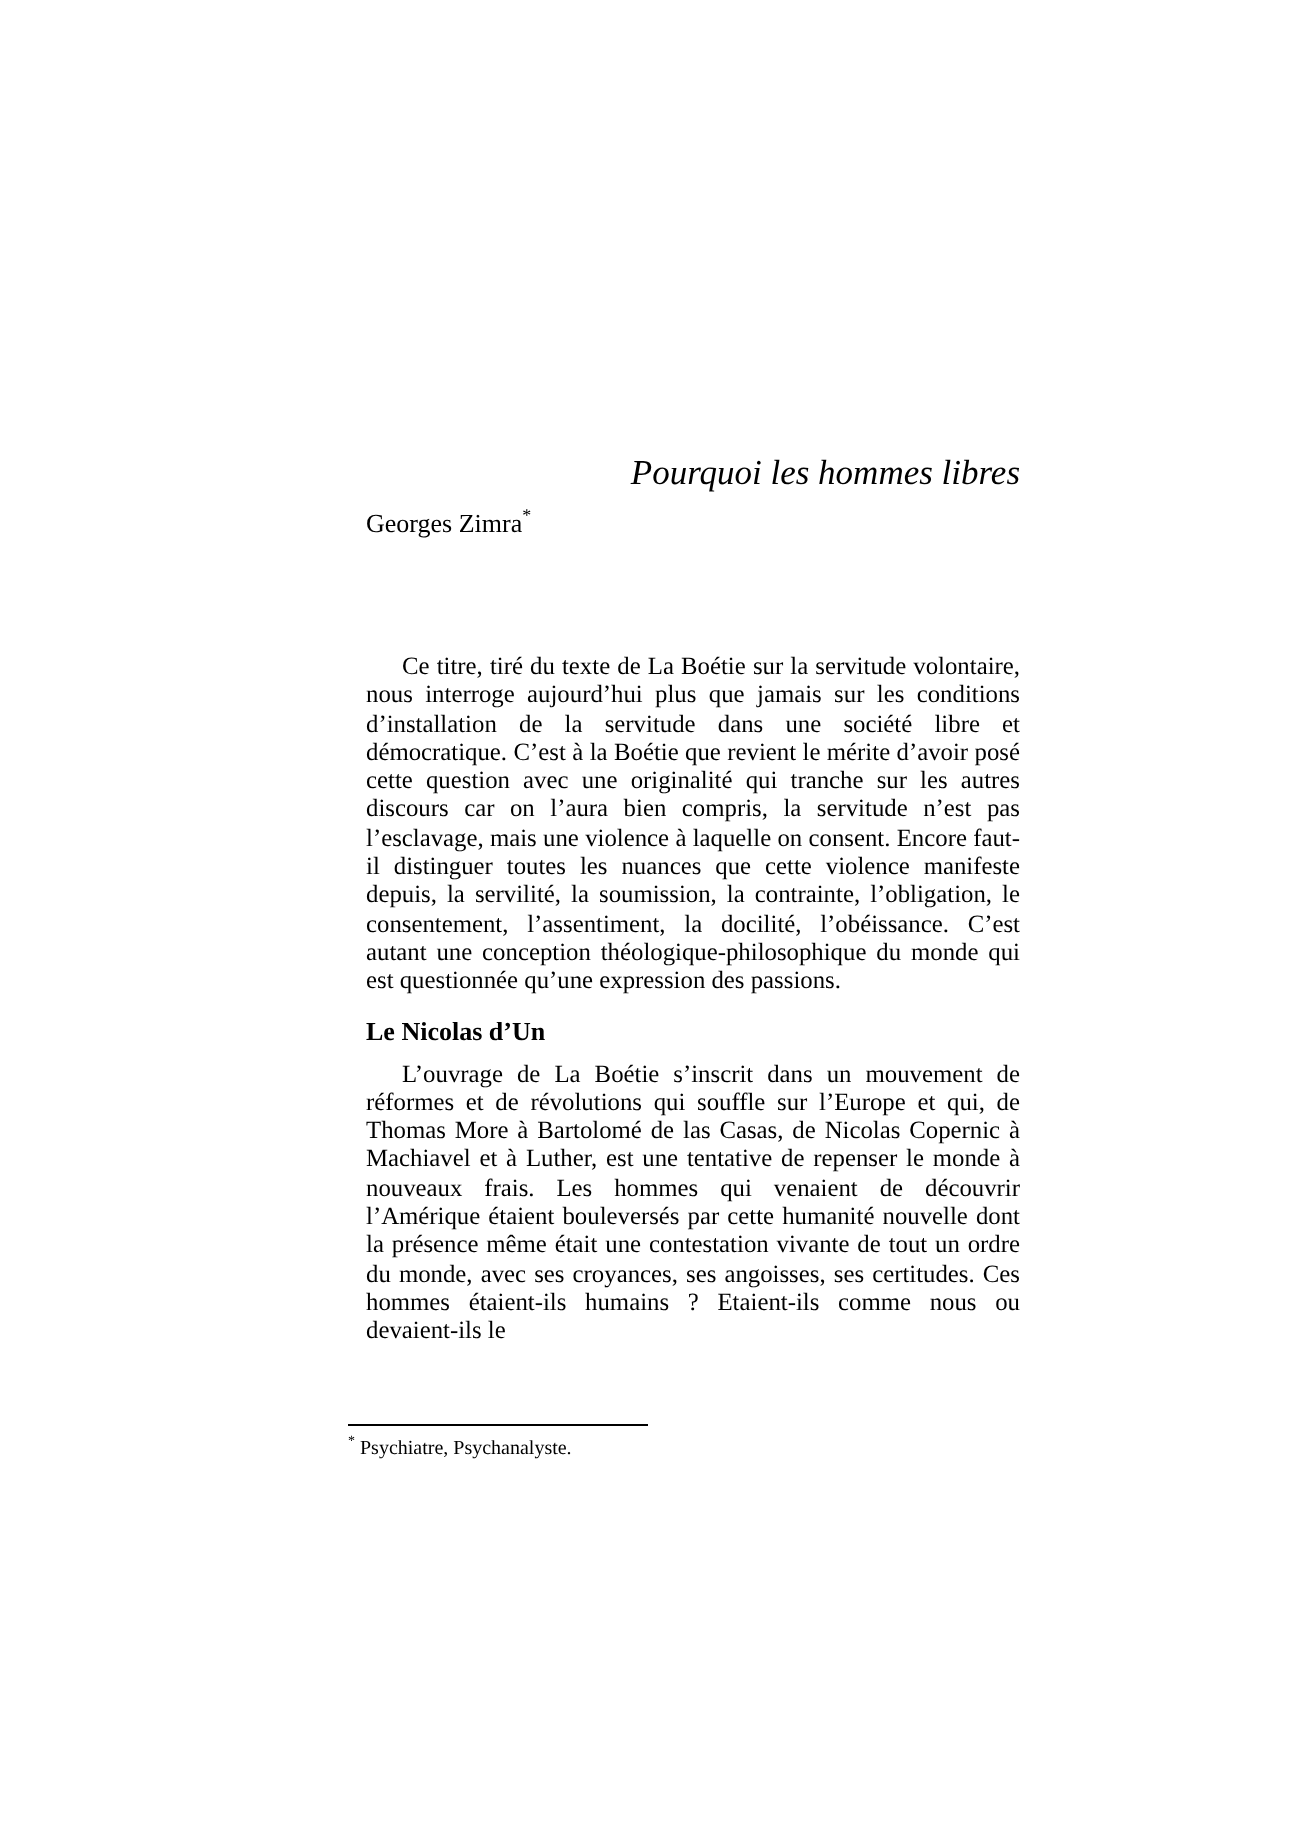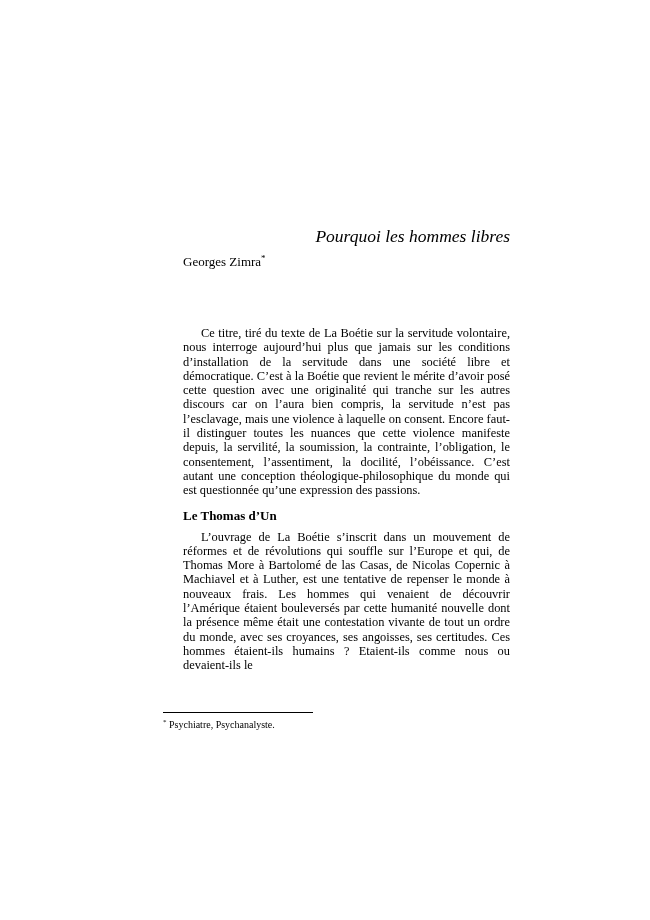--- a/index.html
+++ b/index.html
@@ -55,21 +55,21 @@
   .section {
     margin: 10px 0 7px 0;
     font-size: 13px;
     line-height: 15px;
     font-weight: bold;
     text-align: left;
     text-indent: 0;
   }
   .footnote {
     position: absolute;
-    left: 163px;
+    left: 174px;
     top: 712px;
     width: 327px;
   }
   .footnote-rule {
     width: 150px;
     height: 0;
     border-top: 1px solid #000000;
     margin-bottom: 6px;
   }
   .footnote-text-line {
@@ -90,21 +90,21 @@
     <h1 class="title">
       <span>Pourquoi les hommes libres</span><br>
     </h1>
 
     <div class="author">
       <span>Georges Zimra</span><sup>*</sup>
     </div>
 
     <p class="body-par first">Ce titre, tiré du texte de La Boétie sur la servitude volontaire, nous interroge aujourd’hui plus que jamais sur les conditions d’installation de la servitude dans une société libre et démocratique. C’est à la Boétie que revient le mérite d’avoir posé cette question avec une originalité qui tranche sur les autres discours car on l’aura bien compris, la servitude n’est pas l’esclavage, mais une violence à laquelle on consent. Encore faut-il distinguer toutes les nuances que cette violence manifeste depuis, la servilité, la soumission, la contrainte, l’obligation, le consentement, l’assentiment, la docilité, l’obéissance. C’est autant une conception théologique-philosophique du monde qui est questionnée qu’une expression des passions.</p>
 
-    <h2 class="section">Le Thomas d’Un</h2>
+    <h2 class="section">Le Nicolas d’Un</h2>
 
     <p class="body-par">L’ouvrage de La Boétie s’inscrit dans un mouvement de réformes et de révolutions qui souffle sur l’Europe et qui, de Thomas More à Bartolomé de las Casas, de Nicolas Copernic à Machiavel et à Luther, est une tentative de repenser le monde à nouveaux frais. Les hommes qui venaient de découvrir l’Amérique étaient bouleversés par cette humanité nouvelle dont la présence même était une contestation vivante de tout un ordre du monde, avec ses croyances, ses angoisses, ses certitudes. Ces hommes étaient-ils humains ? Etaient-ils comme nous ou devaient-ils le</p>
 
   </div>
 
   <div class="footnote">
     <div class="footnote-rule"></div>
     <div class="footnote-text-line">
       <sup>*</sup>
       <span>Psychiatre, Psychanalyste.</span>

